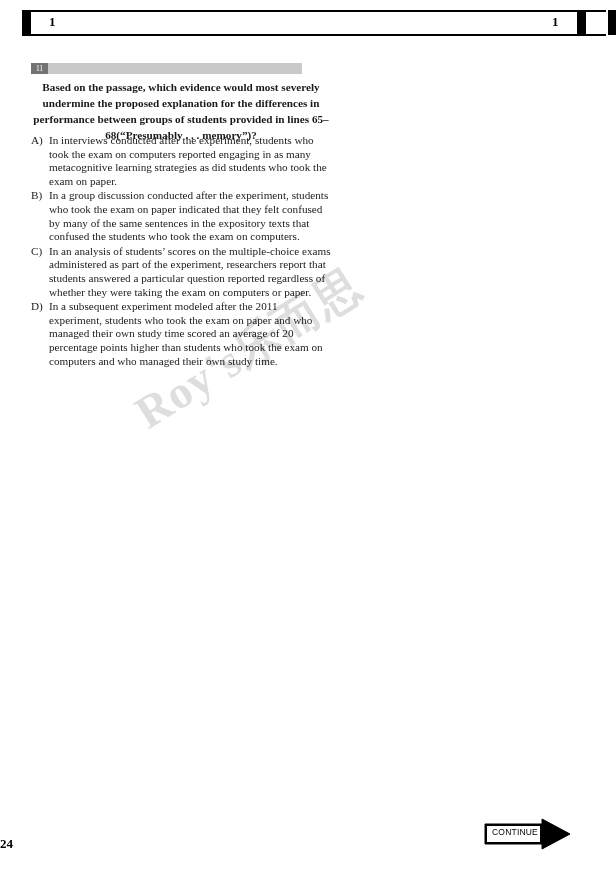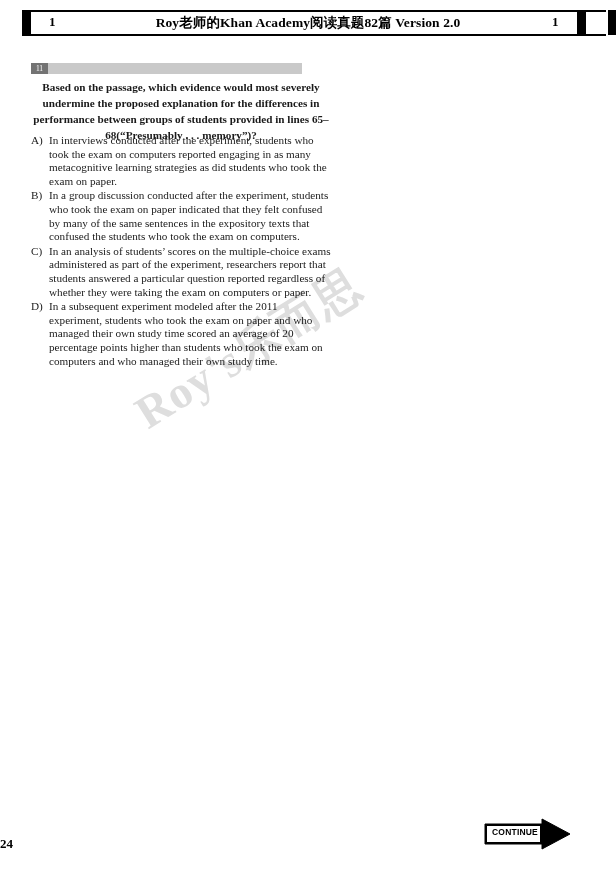--- a/index.html
+++ b/index.html
@@ -167,37 +167,36 @@
     display: block;
   }
   .continue-label {
     position: absolute;
     left: 3px;
     top: 9px;
     width: 56px;
     text-align: center;
     font-family: "Liberation Sans", sans-serif;
     font-size: 8.5px;
-    font-weight: bold;
+    font-weight: normal;
     color: #000;
     letter-spacing: 0.2px;
   }
 </style>
 </head>
 <body>
 
 <div class="header">
   <div class="header-rule"></div>
   <div class="header-rule bottom"></div>
   <div class="header-bar left"></div>
   <div class="header-bar right"></div>
   <div class="header-bar far-right"></div>
   <div class="header-num left">1</div>
   <div class="header-num right">1</div>
-  <div class="header-title">Roy老师的Khan Academy阅读真题82篇 Version 2.0</div>
 </div>
 
 <div class="watermark">Roy's乐而思</div>
 
 <div class="qnum-band"></div>
 <div class="qnum-box">11</div>
 
 <div class="stem">Based on the passage, which evidence would most severely undermine the proposed explanation for the differences in performance between groups of students provided in lines 65–68(“Presumably . . . memory”)?</div>
 
 <div class="choices">

